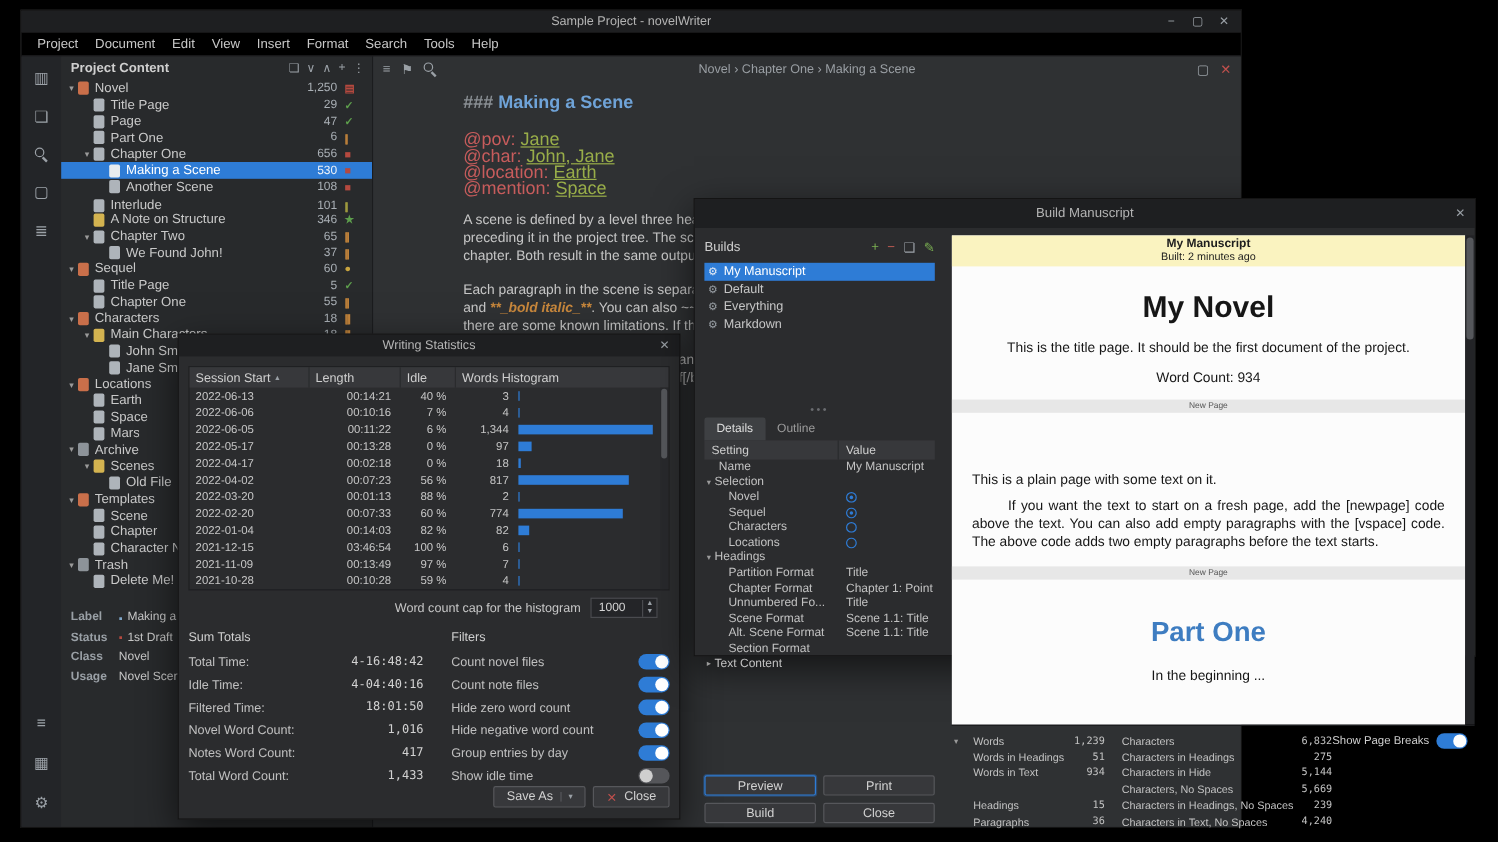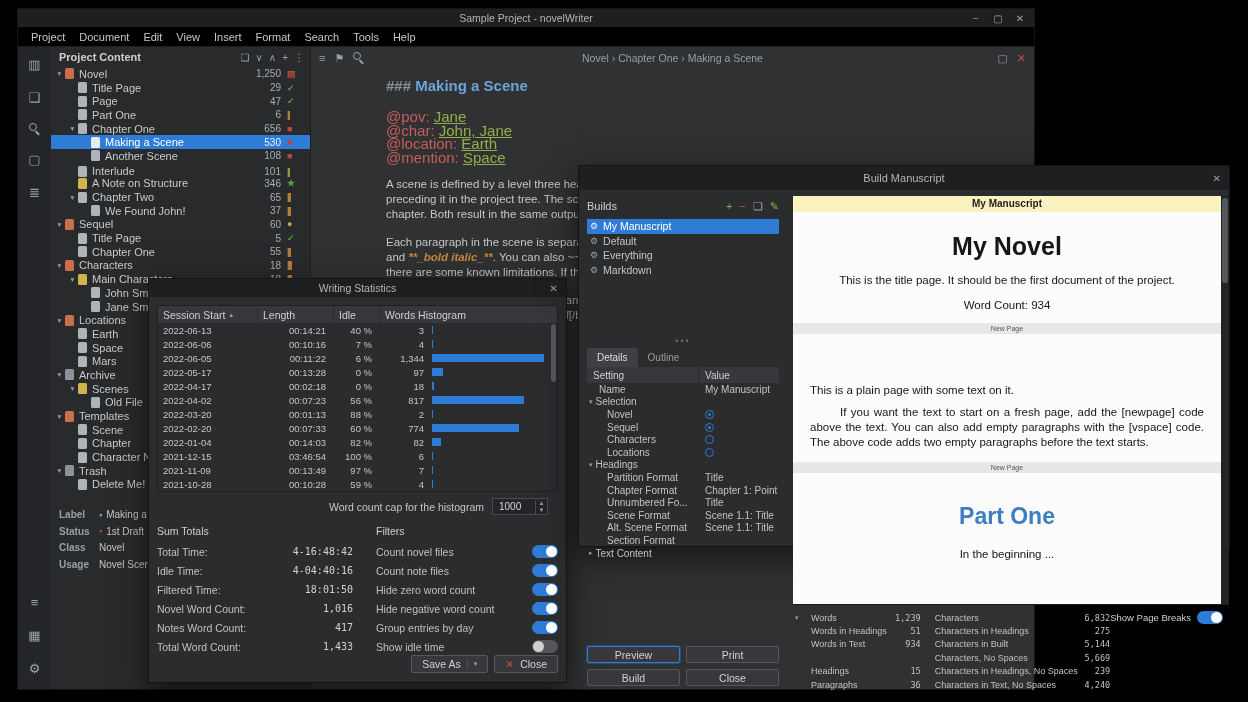--- a/index.html
+++ b/index.html
@@ -843,20 +843,21 @@
             <div class="btn">Print</div>
             <div class="btn">Build</div>
             <div class="btn">Close</div>
           </div>
       </div>
       <div class="bright">
         <div class="pv-row">
           <div class="preview">
             <div class="banner">
               <div class="banner-title">My Manuscript</div>
+              <div class="banner-sub">Built: 2 minutes ago</div>
             </div>
             <div class="doc">
               <div class="doc-title">My Novel</div>
               <div class="doc-p1">This is the title page. It should be the first document of the project.</div>
               <div class="doc-wc">Word Count: 934</div>
               <div class="newpage">New Page</div>
               <div class="doc-p2">This is a plain page with some text on it.</div>
               <div class="doc-p3">If you want the text to start on a fresh page, add the [newpage] code above the text. You can also add empty paragraphs with the [vspace] code. The above code adds two empty paragraphs before the text starts.</div>
               <div class="newpage">New Page</div>
               <div class="part-title">Part One</div>
@@ -898,21 +899,21 @@
           <div class="bscol right" id="bstatsR">
               <div class="bsrow">
                 <span class="bsl">Characters</span>
                 <span class="bsv">6,832</span>
               </div>
               <div class="bsrow">
                 <span class="bsl">Characters in Headings</span>
                 <span class="bsv">275</span>
               </div>
               <div class="bsrow">
-                <span class="bsl">Characters in Built</span>
+                <span class="bsl">Characters in Hide</span>
                 <span class="bsv">5,144</span>
               </div>
               <div class="bsrow">
                 <span class="bsl">Characters, No Spaces</span>
                 <span class="bsv">5,669</span>
               </div>
               <div class="bsrow">
                 <span class="bsl">Characters in Headings, No Spaces</span>
                 <span class="bsv">239</span>
               </div>

